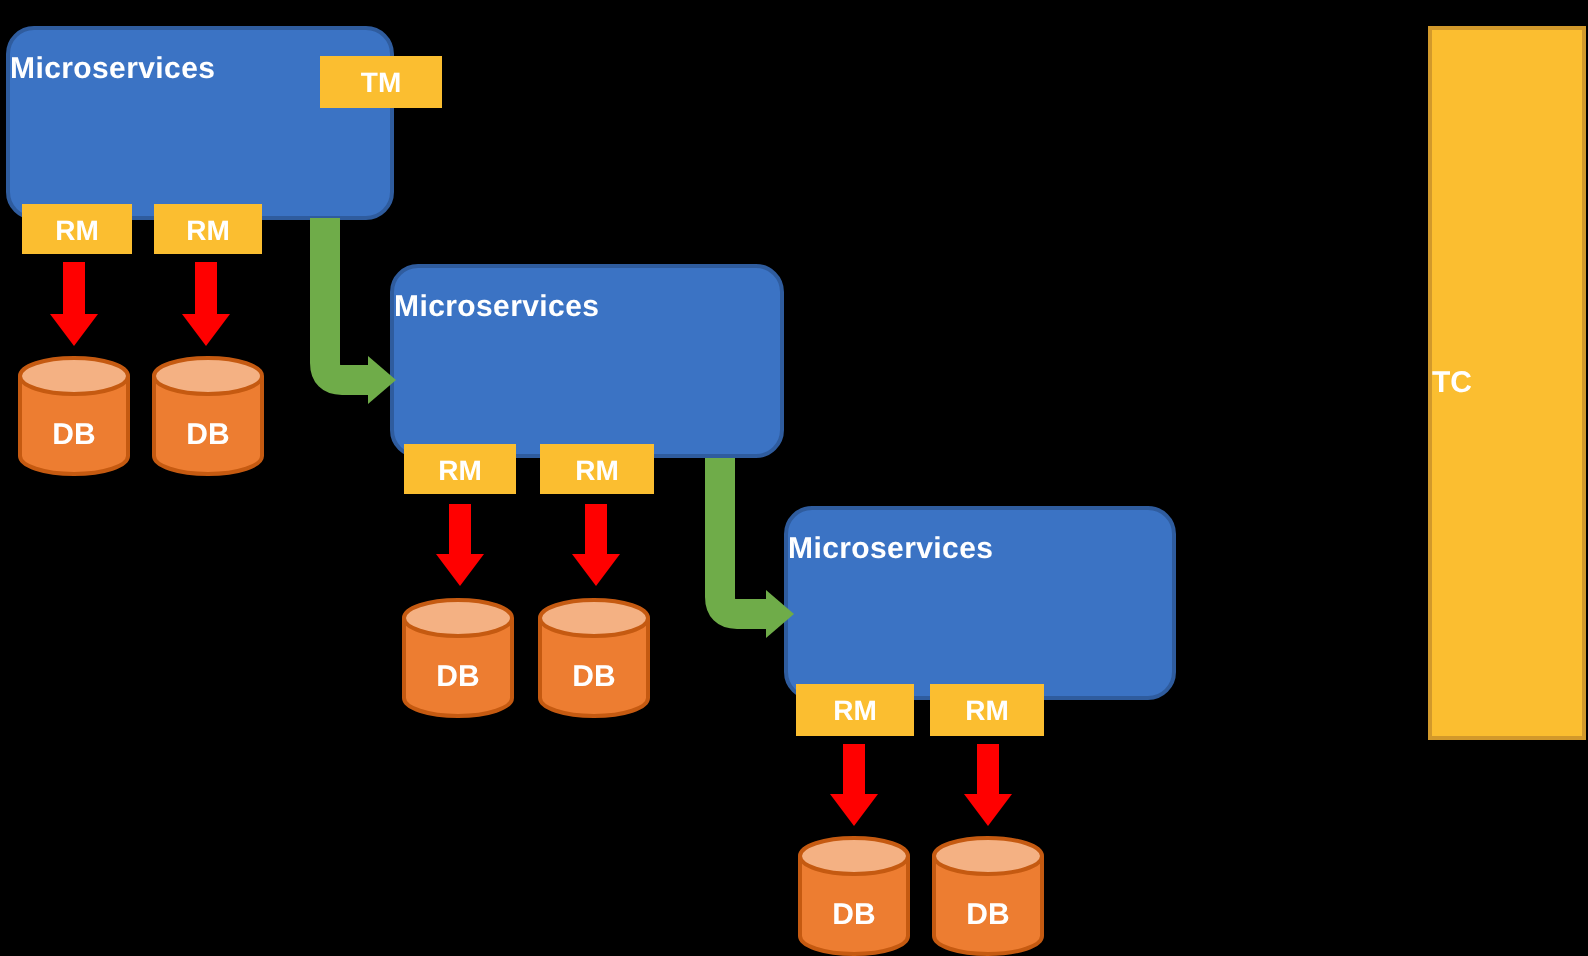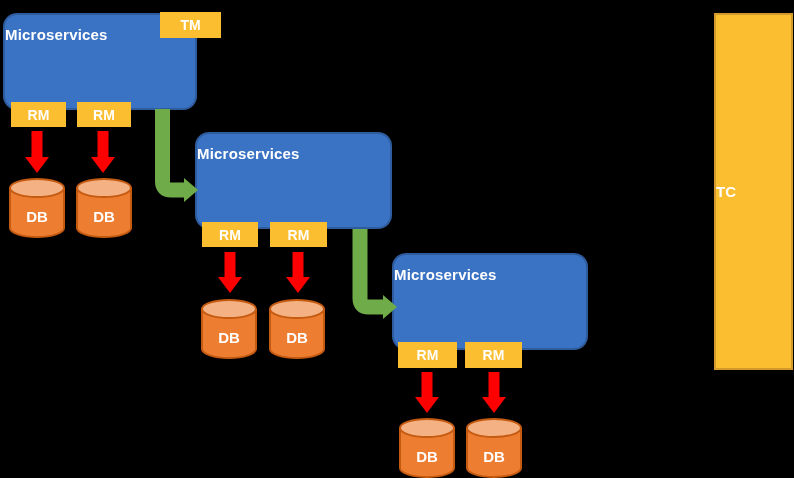--- a/index.html
+++ b/index.html
@@ -18,21 +18,21 @@
   }
   .svc1{left:3px;top:13px;width:194px;height:97px;}
   .svc2{left:195px;top:132px;width:197px;height:97px;}
   .svc3{left:392px;top:253px;width:196px;height:97px;}
   
   .chip{
     position:absolute;box-sizing:border-box;background:#FBBE30;z-index:4;
     display:flex;align-items:center;justify-content:center;
     color:#FFFFFF;font-weight:bold;font-size:14px;
   }
-  .tm1 {left:160px;top:12px; width:61px;height:26px;}
+  .tm1 {left:160px;top:28px; width:61px;height:26px;}
   .rm1a{left:11px; top:102px;width:55px;height:25px;}
   .rm1b{left:77px; top:102px;width:54px;height:25px;}
   .rm2a{left:202px;top:222px;width:56px;height:25px;}
   .rm2b{left:270px;top:222px;width:57px;height:25px;}
   .rm3a{left:398px;top:342px;width:59px;height:26px;}
   .rm3b{left:465px;top:342px;width:57px;height:26px;}
   
   .db{position:absolute;width:58px;height:62px;z-index:2;}
   .db1a{left:8px;  top:177px;} .db1b{left:75px; top:177px;}
   .db2a{left:200px;top:298px;} .db2b{left:268px;top:298px;}

